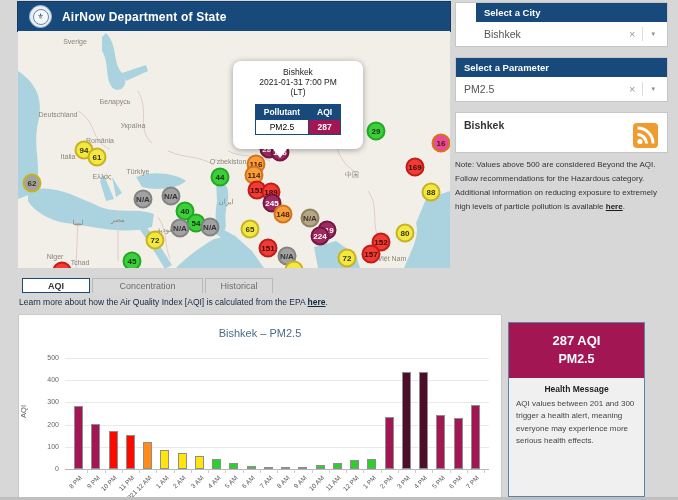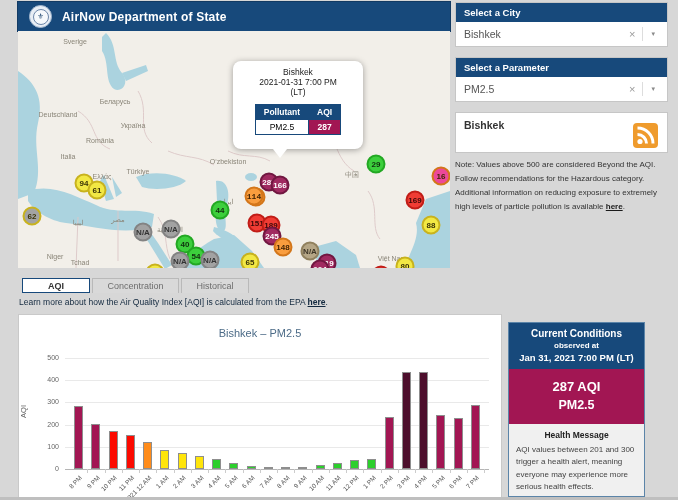--- a/index.html
+++ b/index.html
@@ -9,36 +9,36 @@
   
   .app-header{position:absolute;left:18px;top:2px;width:432px;height:29px;background:#17497b;display:flex;align-items:center;box-shadow:0 0 0 1px #123a63;}
   .logo{width:21px;height:21px;border-radius:50%;background:#e8eef5;margin-left:11px;display:flex;align-items:center;justify-content:center;border:1px solid #9fb4cc;}
   .logo-inner{width:14px;height:14px;border-radius:50%;background:#f6f9fc;border:1px solid #6c86a8;display:flex;align-items:center;justify-content:center;font-size:8px;color:#35597f;}
   .app-title{color:#fff;font-size:12px;font-weight:bold;margin:0 0 0 10px;letter-spacing:.2px;}
 
   
   .map{position:absolute;left:18px;top:31px;width:432px;height:237px;background:#f2efe9;overflow:hidden;}
   .map svg.bg{position:absolute;left:0;top:0;}
   .map-label{position:absolute;font-size:7px;color:#8a8578;white-space:nowrap;transform:translate(-50%,-50%);}
-  .marker{position:absolute;width:19px;height:19px;border-radius:50%;display:flex;align-items:center;justify-content:center;font-size:8px;font-weight:bold;transform:translate(-50%,-50%);box-sizing:border-box;border:2px solid;margin-top:33px;}
+  .marker{position:absolute;width:19px;height:19px;border-radius:50%;display:flex;align-items:center;justify-content:center;font-size:8px;font-weight:bold;transform:translate(-50%,-50%);box-sizing:border-box;border:2px solid;}
   .popup{position:absolute;left:215px;top:30px;width:120px;background:#fff;border-radius:8px;box-shadow:0 1px 6px rgba(0,0,0,.35);padding:6px 5px 7px;text-align:center;z-index:50;}
   .popup .p-city{font-size:8.5px;color:#222;}
   .popup .p-date{font-size:8.5px;color:#222;}
   .popup .p-tz{font-size:8.5px;color:#222;margin-bottom:3px;}
   .popup table{border-collapse:collapse;margin:7px auto;}
   .popup th{background:#17497b;color:#fff;font-size:8.5px;padding:2px 8px;border:1px solid #17497b;}
   .popup td{font-size:8.5px;padding:2px 8px;border:1px solid #17497b;}
   .popup td.aqi{background:#a21653;color:#fff;font-weight:bold;}
   .p-arrow{position:absolute;left:40px;top:100%;width:0;height:0;border:7px solid transparent;border-top:9px solid #fff;}
 
   
   .tabs{position:absolute;left:22px;top:278px;display:flex;gap:2px;}
   .tab{height:15px;font-size:9px;display:flex;align-items:center;justify-content:center;border:1px solid #b9b9b9;border-bottom:none;background:#d9d9d9;color:#6d6d6d;padding:0;box-sizing:border-box;cursor:pointer;font-family:inherit;}
   .tab.active{background:#fff;border:1px solid #17497b;color:#333;font-weight:bold;}
-  .tab.t0{width:68px;}.tab.t1{width:87px;text-align:center;}.tab.t2{width:68px;}
+  .tab.t0{width:68px;}.tab.t1{width:111px;text-align:center;}.tab.t2{width:68px;}
 
   .learn{position:absolute;left:19px;top:297px;font-size:8.5px;color:#13293f;}
   .learn a{color:#13293f;font-weight:bold;}
 
   
   .chart-card{position:absolute;left:18px;top:314px;width:484px;height:186px;background:#fff;border:1px solid #c9c9c9;box-sizing:border-box;}
   .chart-title{position:absolute;left:0;right:0;top:12px;text-align:center;font-size:11px;color:#4c6b87;}
   .y-axis-title{position:absolute;left:-2px;top:92px;transform:rotate(-90deg);font-size:7.5px;color:#666;}
   .gridline{position:absolute;height:1px;background:#e9e9e9;}
   .gridline.zero{background:#b5b5b5;}
@@ -163,21 +163,21 @@
         <div class="marker" style="left: 167px; top: 180px; background: rgb(60, 207, 60); border-color: rgb(35, 168, 35); color: rgb(16, 49, 15);">40</div>
         <div class="marker" style="left: 178px; top: 192px; background: rgb(60, 207, 60); border-color: rgb(35, 168, 35); color: rgb(16, 49, 15);">54</div>
         <div class="marker" style="left: 162px; top: 197px; background: rgb(162, 162, 162); border-color: rgb(131, 131, 131); color: rgb(51, 51, 51);">N/A</div>
         <div class="marker" style="left: 192px; top: 196px; background: rgb(162, 162, 162); border-color: rgb(131, 131, 131); color: rgb(51, 51, 51);">N/A</div>
         <div class="marker" style="left: 202px; top: 146px; background: rgb(60, 207, 60); border-color: rgb(35, 168, 35); color: rgb(16, 49, 15);">44</div>
         <div class="marker" style="left: 137px; top: 209px; background: rgb(242, 232, 68); border-color: rgb(200, 178, 30); color: rgb(59, 52, 8);">72</div>
         <div class="marker" style="left: 114px; top: 230px; background: rgb(60, 207, 60); border-color: rgb(35, 168, 35); color: rgb(16, 49, 15);">45</div>
         <div class="marker" style="left: 251px; top: 118px; background: rgb(160, 42, 96); border-color: rgb(113, 23, 65); color: rgb(255, 255, 255);">287</div>
         <div class="marker" style="left: 262px; top: 121px; background: rgb(160, 42, 96); border-color: rgb(113, 23, 65); color: rgb(255, 255, 255);">166</div>
         <div class="marker" style="left: 238px; top: 133px; background: rgb(249, 157, 62); border-color: rgb(211, 118, 26); color: rgb(67, 36, 5);">116</div>
-        <div class="marker" style="left: 236px; top: 132px; background: rgb(249, 157, 62); border-color: rgb(211, 118, 26); color: rgb(67, 36, 5); font-family: Liberation Mono, monospace;">114</div>
+        <div class="marker" style="left: 236px; top: 144px; background: rgb(249, 157, 62); border-color: rgb(211, 118, 26); color: rgb(67, 36, 5);">114</div>
         <div class="marker" style="left: 239px; top: 159px; background: rgb(240, 60, 52); border-color: rgb(193, 29, 23); color: rgb(61, 10, 8);">151</div>
         <div class="marker" style="left: 253px; top: 161px; background: rgb(240, 60, 52); border-color: rgb(193, 29, 23); color: rgb(61, 10, 8);">189</div>
         <div class="marker" style="left: 254px; top: 172px; background: rgb(160, 42, 96); border-color: rgb(113, 23, 65); color: rgb(255, 255, 255);">245</div>
         <div class="marker" style="left: 265px; top: 183px; background: rgb(249, 157, 62); border-color: rgb(211, 118, 26); color: rgb(67, 36, 5);">148</div>
         <div class="marker" style="left: 292px; top: 187px; background: rgb(181, 166, 134); border-color: rgb(145, 129, 94); color: rgb(62, 54, 39);">N/A</div>
         <div class="marker" style="left: 232px; top: 198px; background: rgb(242, 232, 68); border-color: rgb(200, 178, 30); color: rgb(59, 52, 8);">65</div>
         <div class="marker" style="left: 309px; top: 199px; background: rgb(160, 42, 96); border-color: rgb(113, 23, 65); color: rgb(255, 255, 255);">219</div>
         <div class="marker" style="left: 302px; top: 205px; background: rgb(160, 42, 96); border-color: rgb(113, 23, 65); color: rgb(255, 255, 255);">224</div>
         <div class="marker" style="left: 250px; top: 217px; background: rgb(240, 60, 52); border-color: rgb(193, 29, 23); color: rgb(61, 10, 8);">151</div>
         <div class="marker" style="left: 269px; top: 225px; background: rgb(162, 162, 162); border-color: rgb(131, 131, 131); color: rgb(51, 51, 51);">N/A</div>
@@ -331,36 +331,31 @@
           <span class="xlabel">6 PM</span>
         </div>
         <div class="bar-cell">
           <div class="bar" style="height: 63.714px; background: rgb(162, 22, 83);"></div>
           <span class="xlabel">7 PM</span>
         </div>
       </div>
   </div>
 
   <div class="cc-card">
-    <div class="cc-head">
-      <div class="l1">Current Conditions</div>
-      <div class="l2">observed at</div>
-      <div class="l3">Jan 31, 2021 7:00 PM (LT)</div>
-    </div>
     <div class="cc-aqi">
       <div class="a1">287 AQI</div>
       <div class="a3">PM2.5</div>
     </div>
     <div class="cc-health">
       <div class="h-title">Health Message</div>
       <div class="h-text">AQI values between 201 and 300 trigger a health alert, meaning everyone may experience more serious health effects.</div>
     </div>
   </div>
 
-  <div class="side-card" style="top:2px;">
+  <div class="side-card" style="top:2px;padding-left:20px;">
     <div class="bar-label">Select a City</div>
     <div class="select-row">
       <span class="select-value">Bishkek</span>
       <span class="sel-x">×</span>
       <span class="sel-sep"></span>
       <span class="sel-arrow">▾</span>
     </div>
   </div>
 
   <div class="side-card" style="top:57px;">

